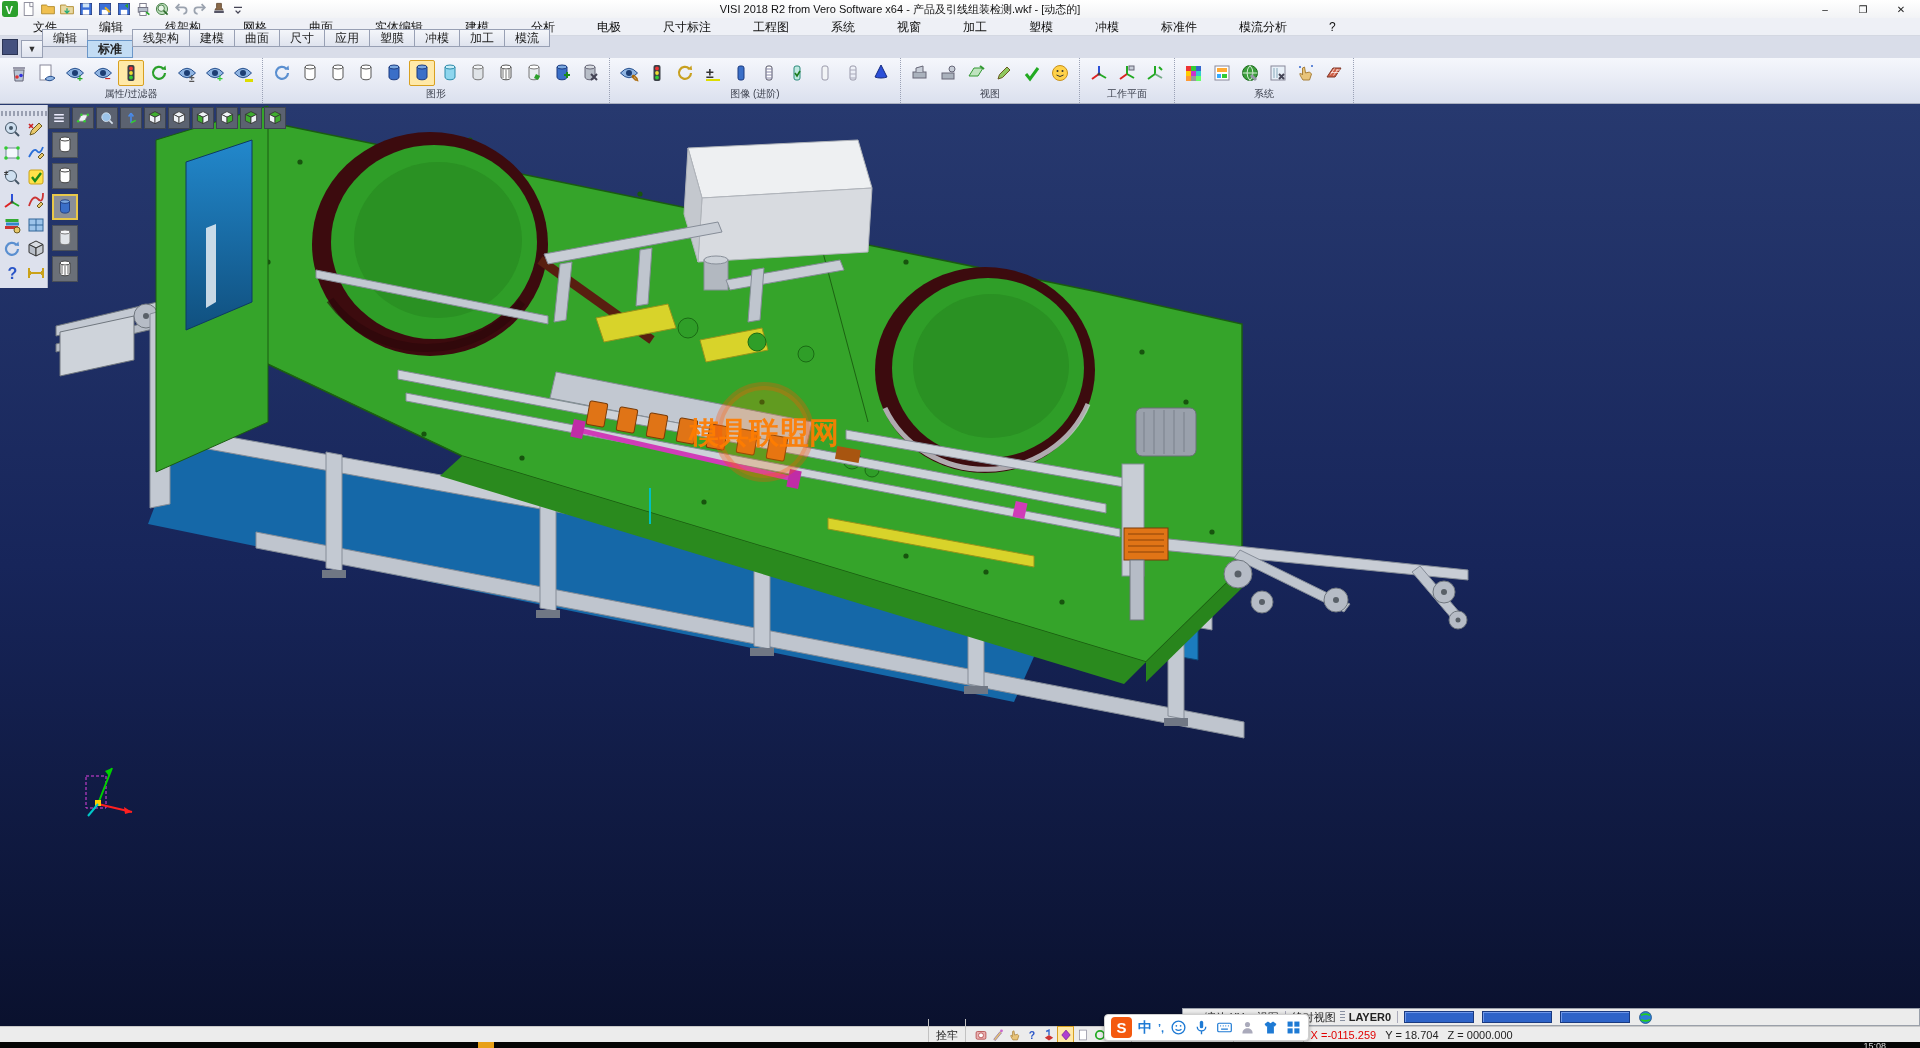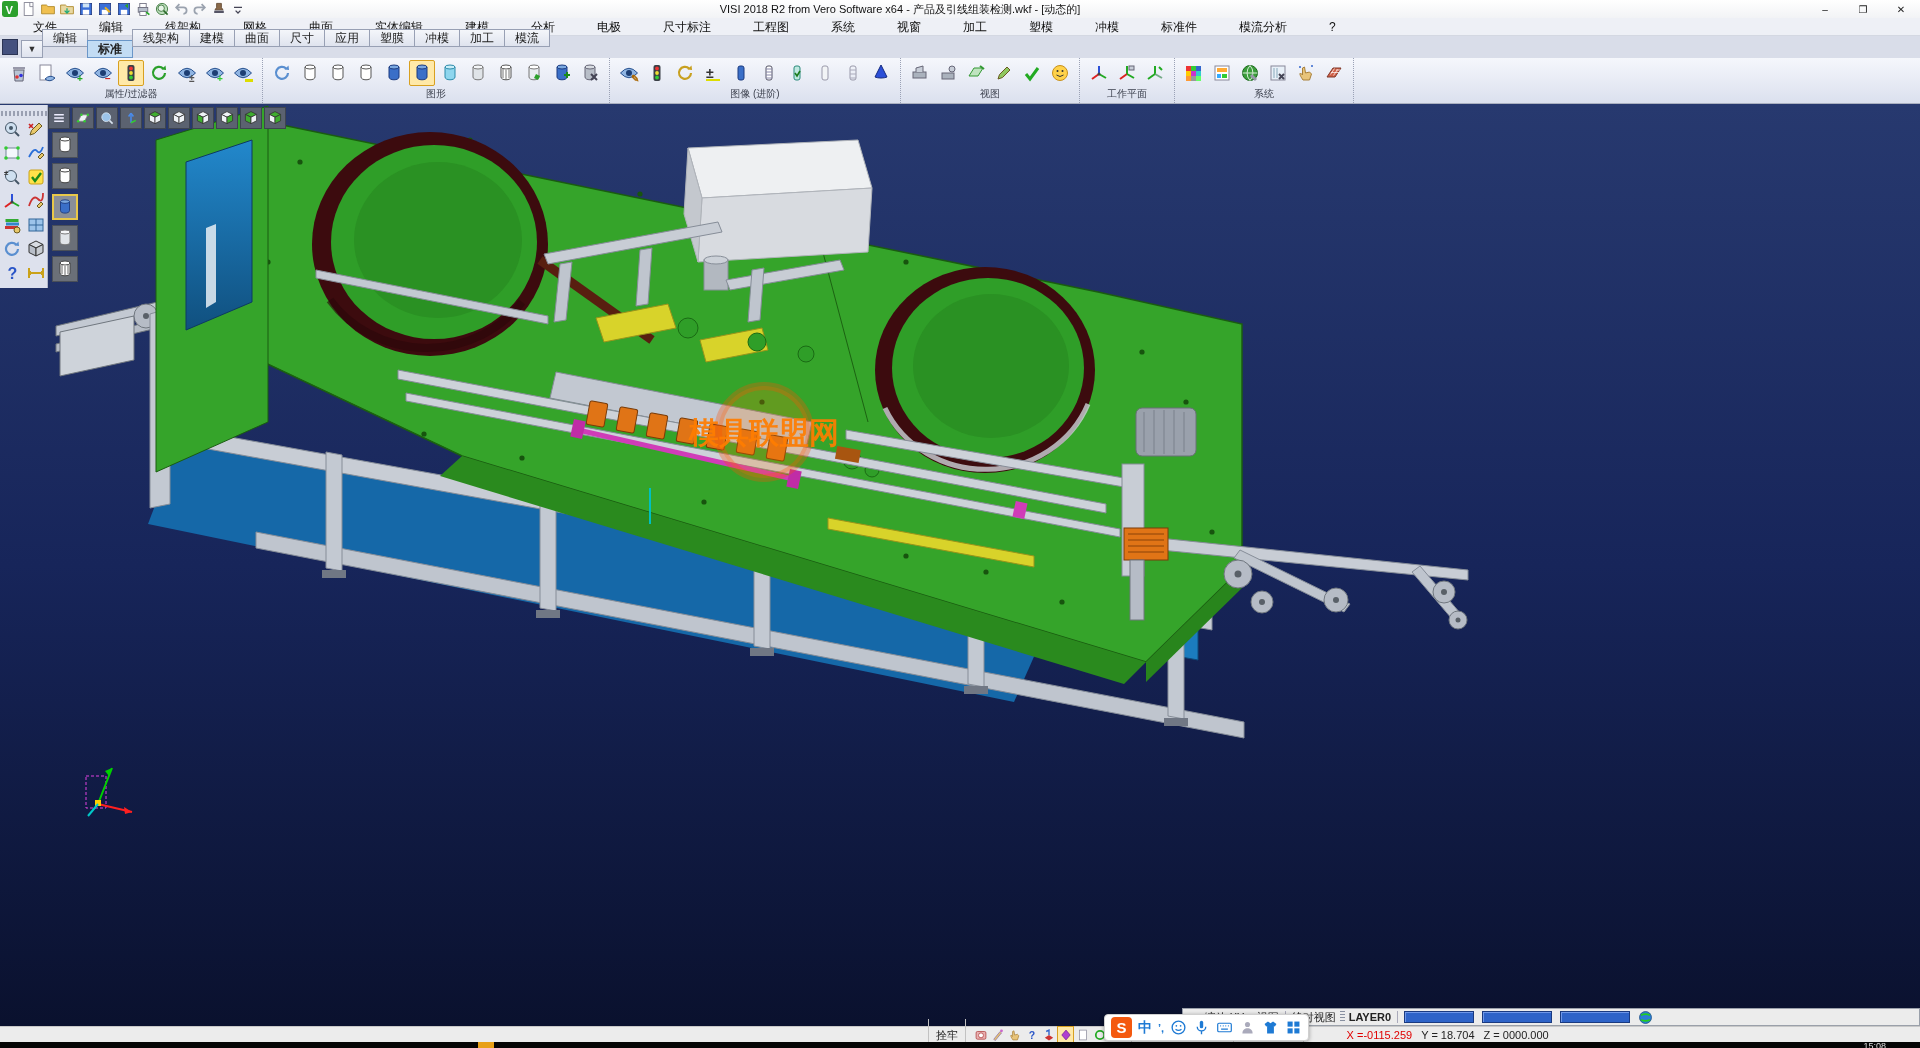--- a/index.html
+++ b/index.html
@@ -79,21 +79,21 @@
   
   .statusbar { position:absolute; left:0; top:1026px; width:1920px; height:16px;
     background:#ececec; border-top:1px solid #c8c8c8; display:flex; align-items:center;
     font-size:11px; color:#222; }
   .sb-spacer { width:928px; }
   .sb-cell { padding:0 7px; border-left:1px solid #c2c2c2; height:32px; line-height:14px; display:flex; align-items:center; gap:3px;}
   .sb-icons { display:flex; align-items:center; gap:2px; }
   .sb-icons .icon { width:15px; height:15px; padding:0.5px; }
   .sb-icons .icon.active { background:#ffe9a8; outline:1px solid #d8a020; }
   .coords { margin-left:4px; white-space:nowrap; }
-  .coord-x { color:#e00000;margin-left:36px; }
+  .coord-x { color:#e00000; }
 
   
   .ime { position:absolute; left:1104px; top:1014px; height:27px; padding:3px 6px;
     background:#fff; border:1px solid #d0d0d0; border-radius:4px;
     box-shadow:0 1px 4px rgba(0,0,0,.35); display:flex; align-items:center; gap:6px; z-index:20; }
   .ime .icon { width:17px; height:17px; }
   .ime-logo { width:21px; height:21px; background:#f4590f; border-radius:4px; color:#fff;
     font-weight:bold; font-size:15px; display:flex; align-items:center; justify-content:center; }
   .ime-zh { color:#1e7ad4; font-weight:bold; font-size:14px; }
 

